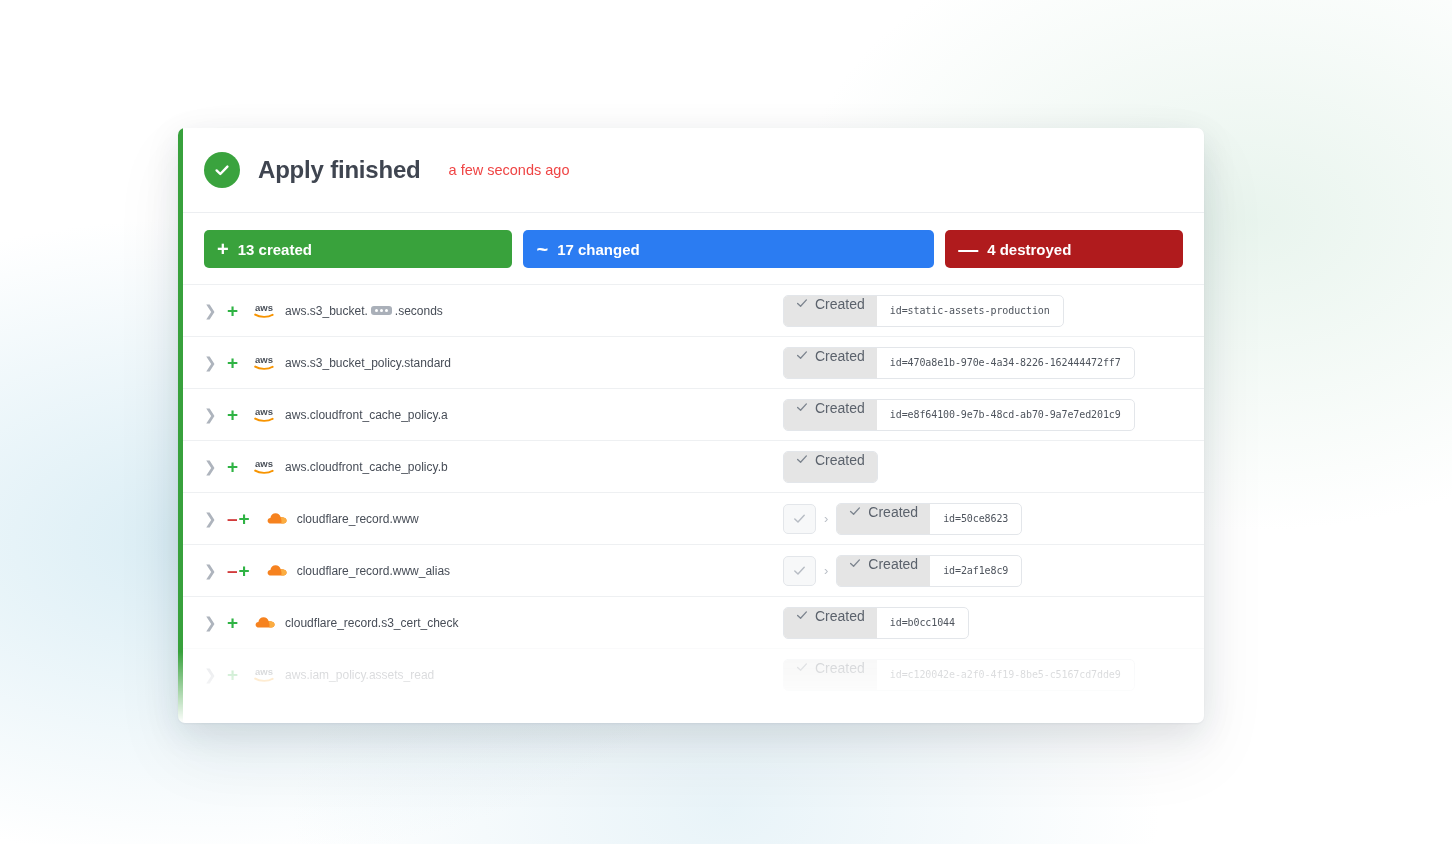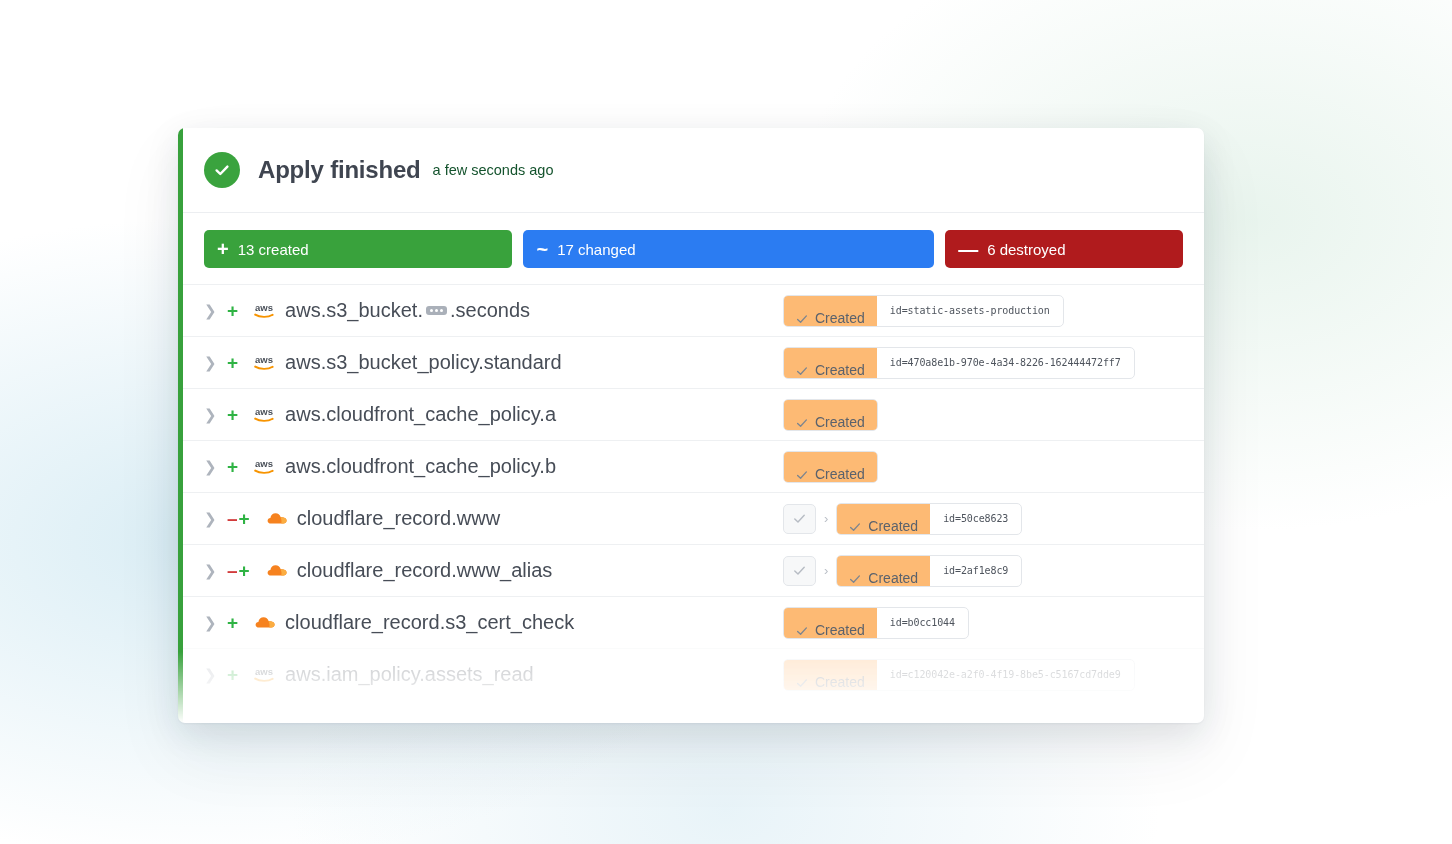--- a/index.html
+++ b/index.html
@@ -80,22 +80,22 @@
   #header-title {
     font-size: 24px;
     font-weight: bold;
     color: #3f4550;
     margin-left: 18px;
     letter-spacing: -0.2px;
     white-space: nowrap;
   }
   #header-time {
     font-size: 14.5px;
-    color: #14532d;
-    margin-left: 12px;
+    color: #ef4444;
+    margin-left: 28px;
     white-space: nowrap;
   }
 
   
   #stat-row {
     display: flex;
     gap: 11px;
     padding: 17px 21px 16px 21px;
   }
   .stat-bar {
@@ -109,21 +109,21 @@
     box-sizing: border-box;
     white-space: nowrap;
   }
   .stat-sign {
     font-size: 20px;
     font-weight: bold;
     margin-right: 9px;
     line-height: 1;
     display: inline-block;
   }
-  .stat-label { font-weight: normal; }
+  .stat-label { font-weight: bold; }
   #stat-created  { width: 331px; background: #39a23c; }
   #stat-changed  { width: 441px; background: #2b7cf2; }
   #stat-destroyed{ width: 255px; background: #b01b1d; }
 
   
   #resource-list {
     flex: 1 1 auto;
     min-height: 0;
     position: relative;
     -webkit-mask-image: linear-gradient(to bottom, #000 0 84%, rgba(0,0,0,0) 99%);
@@ -166,21 +166,21 @@
     width: 26px;
     height: 22px;
     display: flex;
     align-items: center;
     justify-content: flex-end;
     margin-right: 9px;
   }
   .provider-icon svg { display: block; }
 
   .resource-name {
-    font-size: 20px;
+    font-size: 12px;
     color: #474d57;
     white-space: nowrap;
     display: flex;
     align-items: center;
     gap: 0;
   }
   .ellipsis-chip {
     display: inline-flex;
     align-items: center;
     justify-content: center;
@@ -230,23 +230,23 @@
     display: inline-flex;
     align-items: stretch;
     border: 1px solid #e3e6ea;
     border-radius: 5px;
     overflow: hidden;
     background: #ffffff;
     height: 30px;
     flex: 0 0 auto;
   }
   .badge-state {
-    background: #fdba74;
-    display: flex;
-    align-items: flex-end;
+    background: #e5e5e5;
+    display: flex;
+    align-items: flex-start;
     gap: 6px;
     padding: 0 12px 0 11px;
     font-size: 14px;
     color: #5b626c;
     white-space: nowrap;
   }
   .badge-state svg { display:block; }
   .badge-id {
     display: flex;
     align-items: center;
@@ -286,21 +286,21 @@
       <div class="stat-bar" id="stat-created">
         <span class="stat-sign">+</span>
         <span class="stat-label">13 created</span>
       </div>
       <div class="stat-bar" id="stat-changed">
         <span class="stat-sign">~</span>
         <span class="stat-label">17 changed</span>
       </div>
       <div class="stat-bar" id="stat-destroyed">
         <span class="stat-sign">—</span>
-        <span class="stat-label">6 destroyed</span>
+        <span class="stat-label">4 destroyed</span>
       </div>
     </div>
 
     <div id="resource-list">
         <div class="resource-row">
           <span class="row-chevron">❯</span>
           <span class="row-ops">
             <span class="op-plus">+</span>
           </span>
           <span class="provider-icon">
@@ -380,20 +380,21 @@
           <span class="status-area">
             <span class="status-badge">
               <span class="badge-state">
                 <span>
                   <svg width="14" height="14" viewBox="0 0 14 14">
                     <path d="M2.6 7.4 L5.6 10.2 L11.4 3.9" fill="none" stroke="#7d858f" stroke-width="1.35" stroke-linecap="round" stroke-linejoin="round"></path>
                   </svg>
                 </span>
                 <span>Created</span>
               </span>
+              <span class="badge-id">id=e8f64100-9e7b-48cd-ab70-9a7e7ed201c9</span>
             </span>
           </span>
         </div>
         <div class="resource-row">
           <span class="row-chevron">❯</span>
           <span class="row-ops">
             <span class="op-plus">+</span>
           </span>
           <span class="provider-icon">
             <svg width="24" height="18" viewBox="0 0 24 18">

